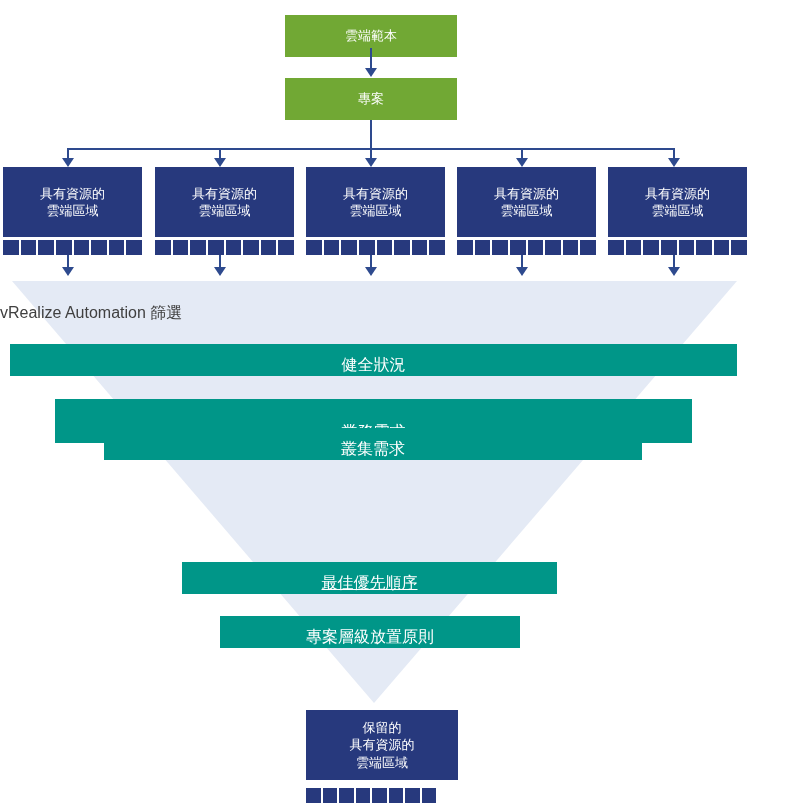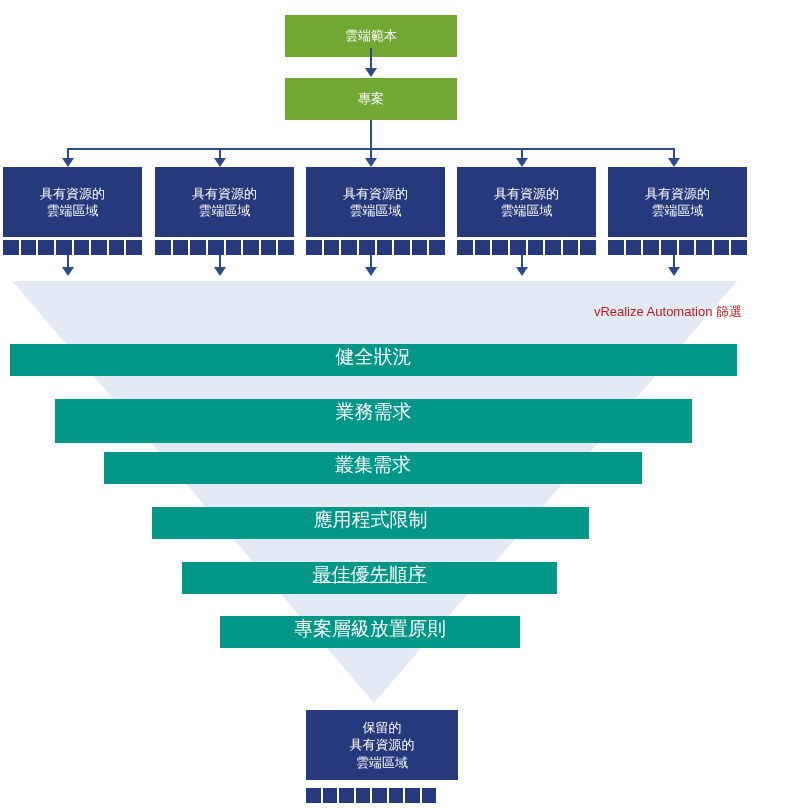--- a/index.html
+++ b/index.html
@@ -39,23 +39,23 @@
     flex-direction: column;
     font-family: Liberation Serif, serif;
   }
   .blue-box .line { display: block; }
 
   .teal-bar {
     position: absolute;
     box-sizing: border-box;
     background: #009688;
     color: #ffffff;
-    font-size: 19px;
+    font-size: 16px;
     display: flex;
-    align-items: flex-start;
+    align-items: flex-end;
     justify-content: center;
   }
 
   
   .chips {
     position: absolute;
     display: flex;
     gap: 2px;
   }
   .chip {
@@ -78,23 +78,23 @@
   .arrow-head {
     position: absolute;
     width: 0;
     height: 0;
     border-left: 6px solid transparent;
     border-right: 6px solid transparent;
     border-top: 9px solid #2E4A8E;
   }
   .funnel-label {
     position: absolute;
-    font-size: 13px;
-    color: #b91c1c;
-    text-align: right;
+    font-size: 16px;
+    color: #404040;
+    text-align: left;
     white-space: nowrap;
   }
 </style>
 </head>
 <body>
 
 <div id="canvas">
 
   <svg width="796" height="808" style="position:absolute;left:0;top:0;">
     <polygon points="12,281 737,281 374,703" fill="#E4EAF5"></polygon>
@@ -217,27 +217,24 @@
   <div class="funnel-label" style="left:0px; top:303px; width:742px;">vRealize Automation 篩選</div>
 
   <div class="teal-bar" style="left:10px;  top:344px; width:727px; height:32px;">
     <span>健全狀況</span>
   </div>
 
   <div class="teal-bar" style="left:55px;  top:399px; width:637px; height:44px;">
     <span>業務需求</span>
   </div>
 
-  <div class="teal-bar" style="left:104px; top:452px; width:538px; height:32px;">
+  <div class="teal-bar" style="left:104px; top:428px; width:538px; height:32px;">
     <span>叢集需求</span>
   </div>
 
-  <div class="teal-bar" style="left:152px; top:507px; width:437px; height:32px;">
-    <span>應用程式限制</span>
-  </div>
 
   <div class="teal-bar" style="left:182px; top:562px; width:375px; height:32px;text-decoration:underline;">
     <span>最佳優先順序</span>
   </div>
 
   <div class="teal-bar" style="left:220px; top:616px; width:300px; height:32px;">
     <span>專案層級放置原則</span>
   </div>
 
   <div class="node blue-box" style="left:306px; top:710px; width:152px; height:70px;">

